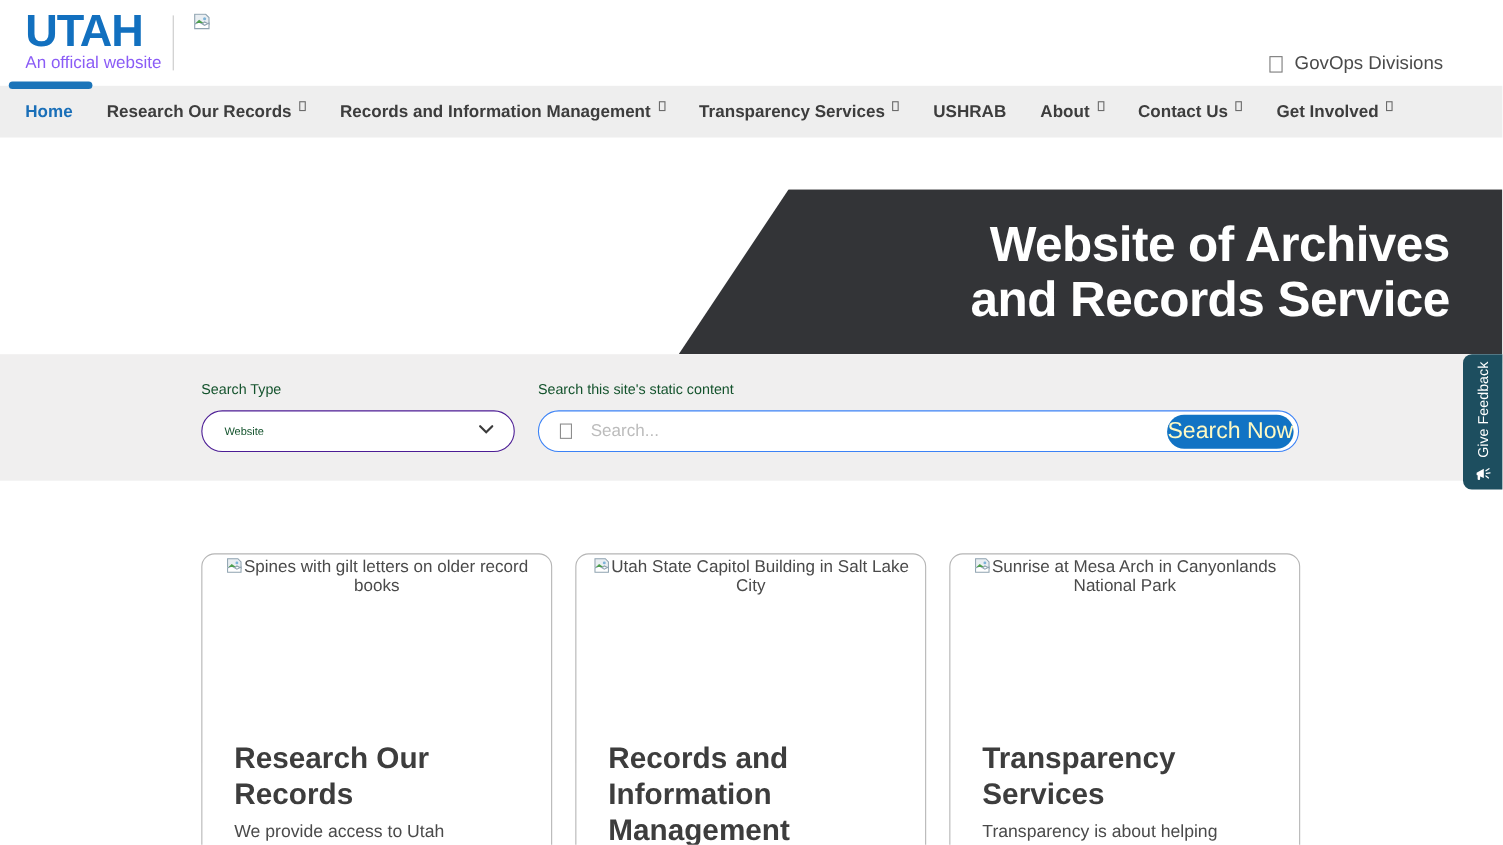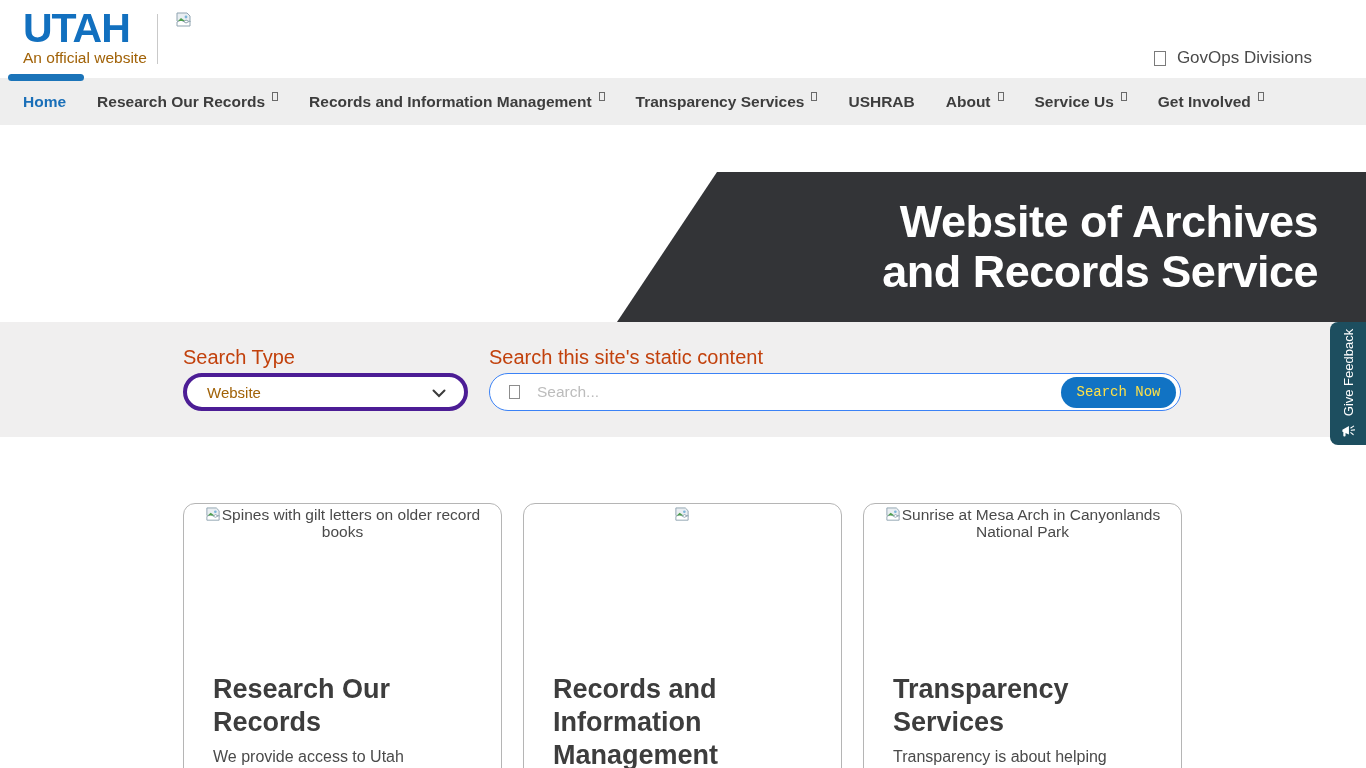--- a/index.html
+++ b/index.html
@@ -4,21 +4,21 @@
 <style>
   * { margin:0; padding:0; box-sizing:border-box; }
   html,body { width:1366px; height:768px; overflow:hidden; background:#ffffff;
     font-family:"Liberation Sans","DejaVu Sans",sans-serif; }
   #stage { position:relative; width:1366px; height:768px; background:#fff; }
 
   
   .top-header { position:absolute; left:0; top:0; width:1366px; height:78px; background:#fff;padding-left:32px; }
   .logo-block { position:absolute; left:23px; top:8px; width:134px; cursor:pointer; }
   .logo-title { font-size:41px; font-weight:bold; color:#1270bf; line-height:40px; letter-spacing:-1px; }
-  .logo-sub { font-size:15.5px; color:#a16207; white-space:nowrap; overflow:hidden; width:134px; margin-top:1px; }
+  .logo-sub { font-size:15.5px; color:#8b5cf6; white-space:nowrap; overflow:hidden; width:134px; margin-top:1px; }
   .header-divider { position:absolute; left:157px; top:14px; width:1px; height:50px; background:#c9c9c9; }
   .broken-logo { position:absolute; left:175px; top:12px; }
   .govops { position:absolute; right:54px; top:26px; display:flex; align-items:center; gap:11px;
     font-size:17px; color:#4a4a4a; cursor:pointer;margin-top:22px; }
   .govops-tofu { display:inline-block; width:12px; height:15px; border:1.5px solid #7a7a7a; }
 
   
   .nav-bar { position:absolute; left:0; top:78px; width:1366px; height:47px; background:#eeeeee;
     display:flex; align-items:center; padding-left:23px; gap:31px; }
   .nav-item { font-size:15.5px; font-weight:bold; color:#3d3d3d; text-decoration:none;
@@ -30,33 +30,33 @@
     border-radius:4px; background:#1b74b9; }
 
   
   .hero-shape { position:absolute; left:600px; top:172px; width:766px; height:150px;
     background:#333437; clip-path:polygon(117px 0, 766px 0, 766px 150px, 17px 150px);
     display:flex; flex-direction:column; justify-content:center; text-align:right; padding-right:48px; }
   .hero-title { font-size:45px; font-weight:bold; color:#ffffff; line-height:50px; letter-spacing:-0.5px; }
 
   
   .search-band { position:absolute; left:0; top:322px; width:1366px; height:115px; background:#f0efef; }
-  .field-label { position:absolute; top:24px; font-size:20px; color:#c2410c; }
+  .field-label { position:absolute; top:24px; font-size:13px; color:#14532d; }
   .select-pill { position:absolute; left:183px; top:51px; width:285px; height:38px; background:#fff;
-    border:4px solid #4c1d95; border-radius:19px; display:flex; align-items:center;
-    padding:0 18px 0 20px; font-size:15px; color:#a16207; cursor:pointer; }
+    border:1px solid #4c1d95; border-radius:19px; display:flex; align-items:center;
+    padding:0 18px 0 20px; font-size:10px; color:#14532d; cursor:pointer; }
   .select-pill .chev { margin-left:auto; }
   .search-pill { position:absolute; left:489px; top:51px; width:692px; height:38px; background:#fff;
     border:1px solid #3b82f6; border-radius:19px; display:flex; align-items:center; padding:0 4px 0 19px; }
   .search-tofu { display:inline-block; width:11px; height:14px; border:1px solid #8d8d8d; flex:none; }
   .search-pill input { flex:1; border:none; outline:none; font-size:15.5px; color:#3b3b3b;
     padding:0 10px 0 17px; background:transparent; font-family:inherit; }
   .search-pill input::placeholder { color:#bcbcbc; }
   .search-now { flex:none; width:115px; height:31px; border:none; border-radius:16px; background:#1173c4;
-    color:#fde047; font-size:14px; font-family:Liberation Mono, monospace; cursor:pointer; }
+    color:#fef9c3; font-size:21px; font-family:Liberation Sans, sans-serif; cursor:pointer; }
 
   
   .feedback-tab { position:absolute; right:0; top:322px; width:36px; height:123px; background:#1d4e5f;
     border-radius:8px 0 0 8px; cursor:pointer; }
   .feedback-inner { position:absolute; left:50%; top:50%; transform:translate(-50%,-50%) rotate(-90deg);
     white-space:nowrap; display:flex; align-items:center; gap:8px; color:#fff; font-size:13px; }
   .feedback-inner svg { transform:rotate(90deg); }
 
   
   .cards-row { position:absolute; left:183px; top:503px; display:flex; gap:21px; }
@@ -110,21 +110,21 @@
       <span class="tofu"></span>
     </a>
     <a class="nav-item">
       <span>USHRAB</span>
     </a>
     <a class="nav-item">
       <span>About</span>
       <span class="tofu"></span>
     </a>
     <a class="nav-item">
-      <span>Service Us</span>
+      <span>Contact Us</span>
       <span class="tofu"></span>
     </a>
     <a class="nav-item">
       <span>Get Involved</span>
       <span class="tofu"></span>
     </a>
   </nav>
   <div class="active-indicator"></div>
 
   <div class="hero-shape">
@@ -181,21 +181,21 @@
       </div>
     </div>
 
     <div class="card">
       <div class="card-img">
         <svg width="16" height="16" viewBox="0 0 17 17">
           <path d="M2 1 h10 l3 3 v6 l-4 -2 -5 4 -4 -3 z" fill="#e9eef2" stroke="#8fa3b0" stroke-width="1"></path>
           <path d="M2 10 l4 -2 5 3 4 -2 v5 h-13 z" fill="#ffffff" stroke="#8fa3b0" stroke-width="1"></path>
           <path d="M3 9 l3 -3 4 3 z" fill="#4d9e4d"></path>
           <circle cx="11" cy="5" r="1.4" fill="#7db4d8"></circle>
-        </svg>
+        </svg><span>Utah State Capitol Building in Salt Lake City</span>
       </div>
       <div class="card-body">
         <h3>Records and Information Management</h3>
         <p></p>
       </div>
     </div>
 
     <div class="card">
       <div class="card-img">
         <svg width="16" height="16" viewBox="0 0 17 17">

